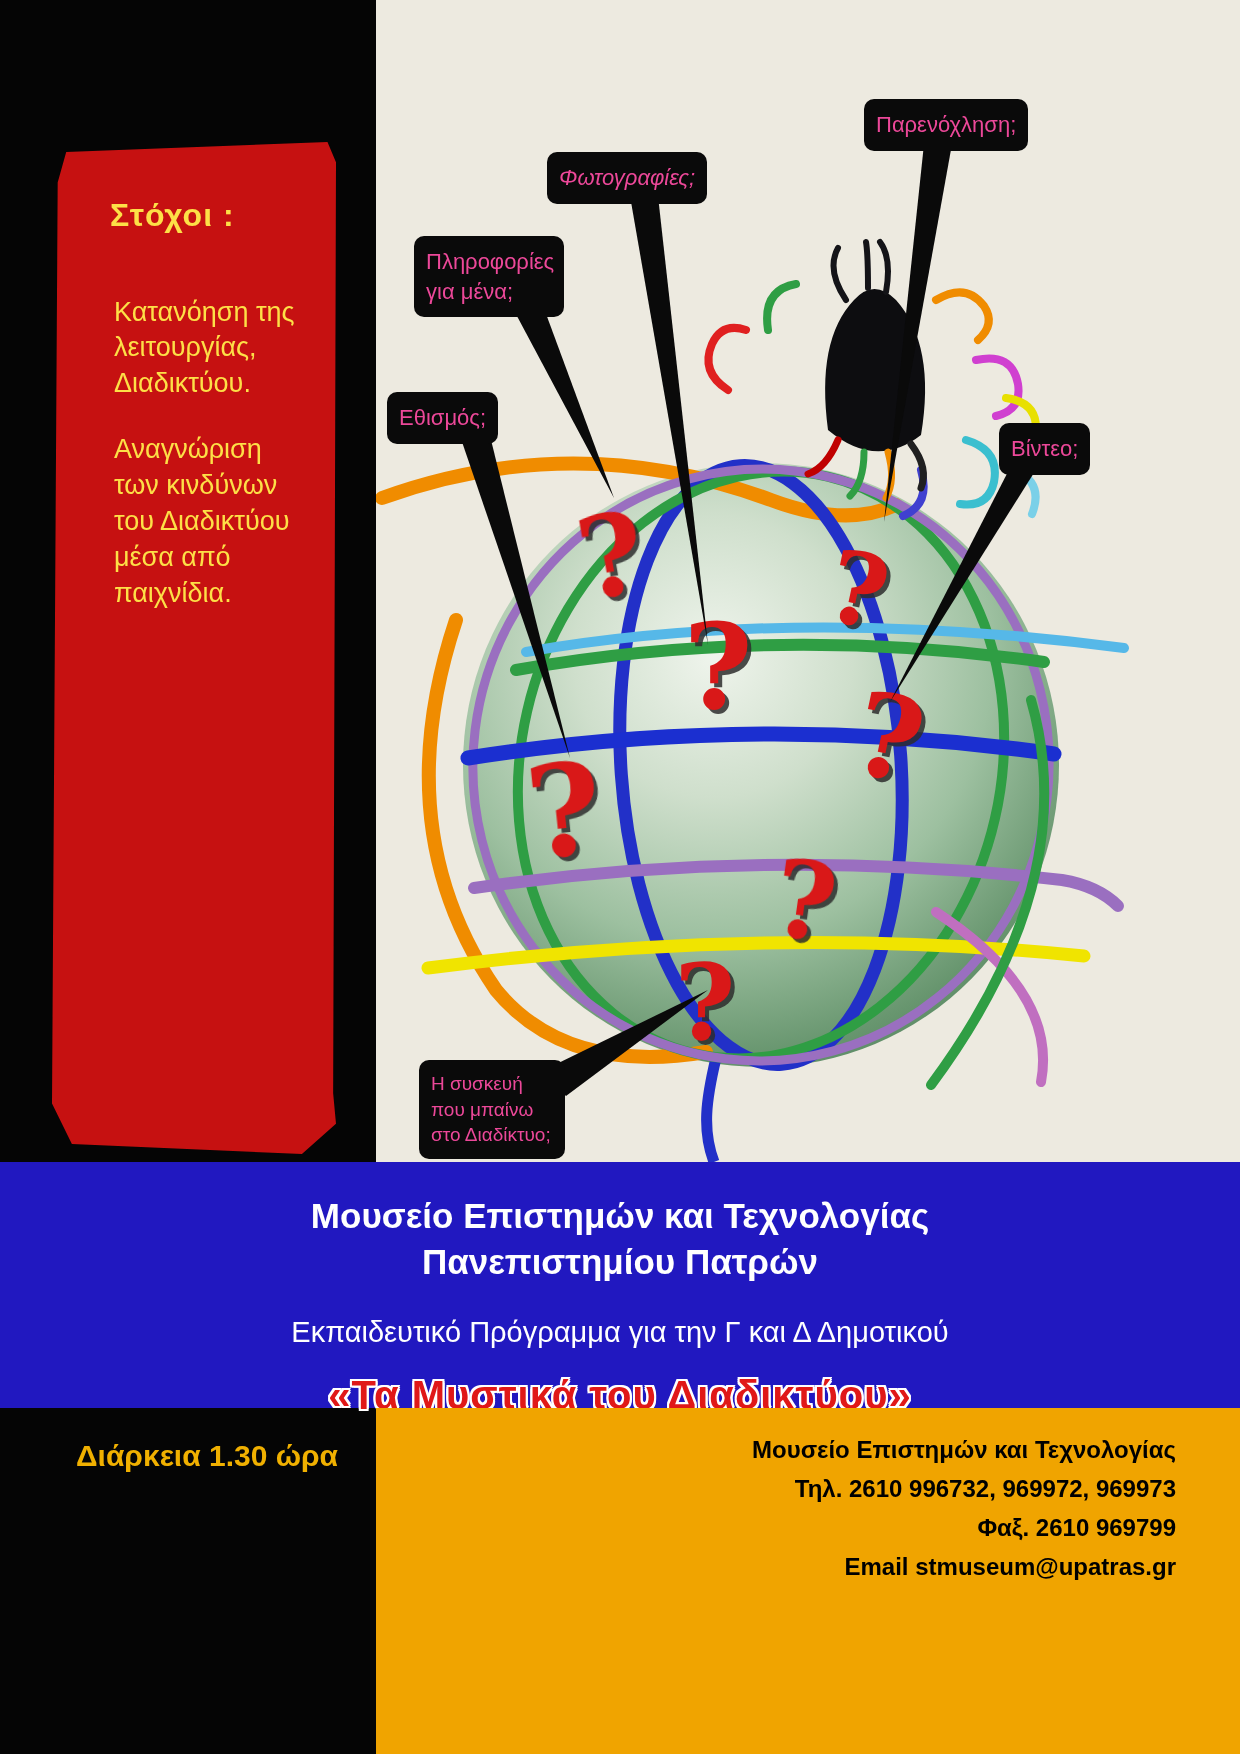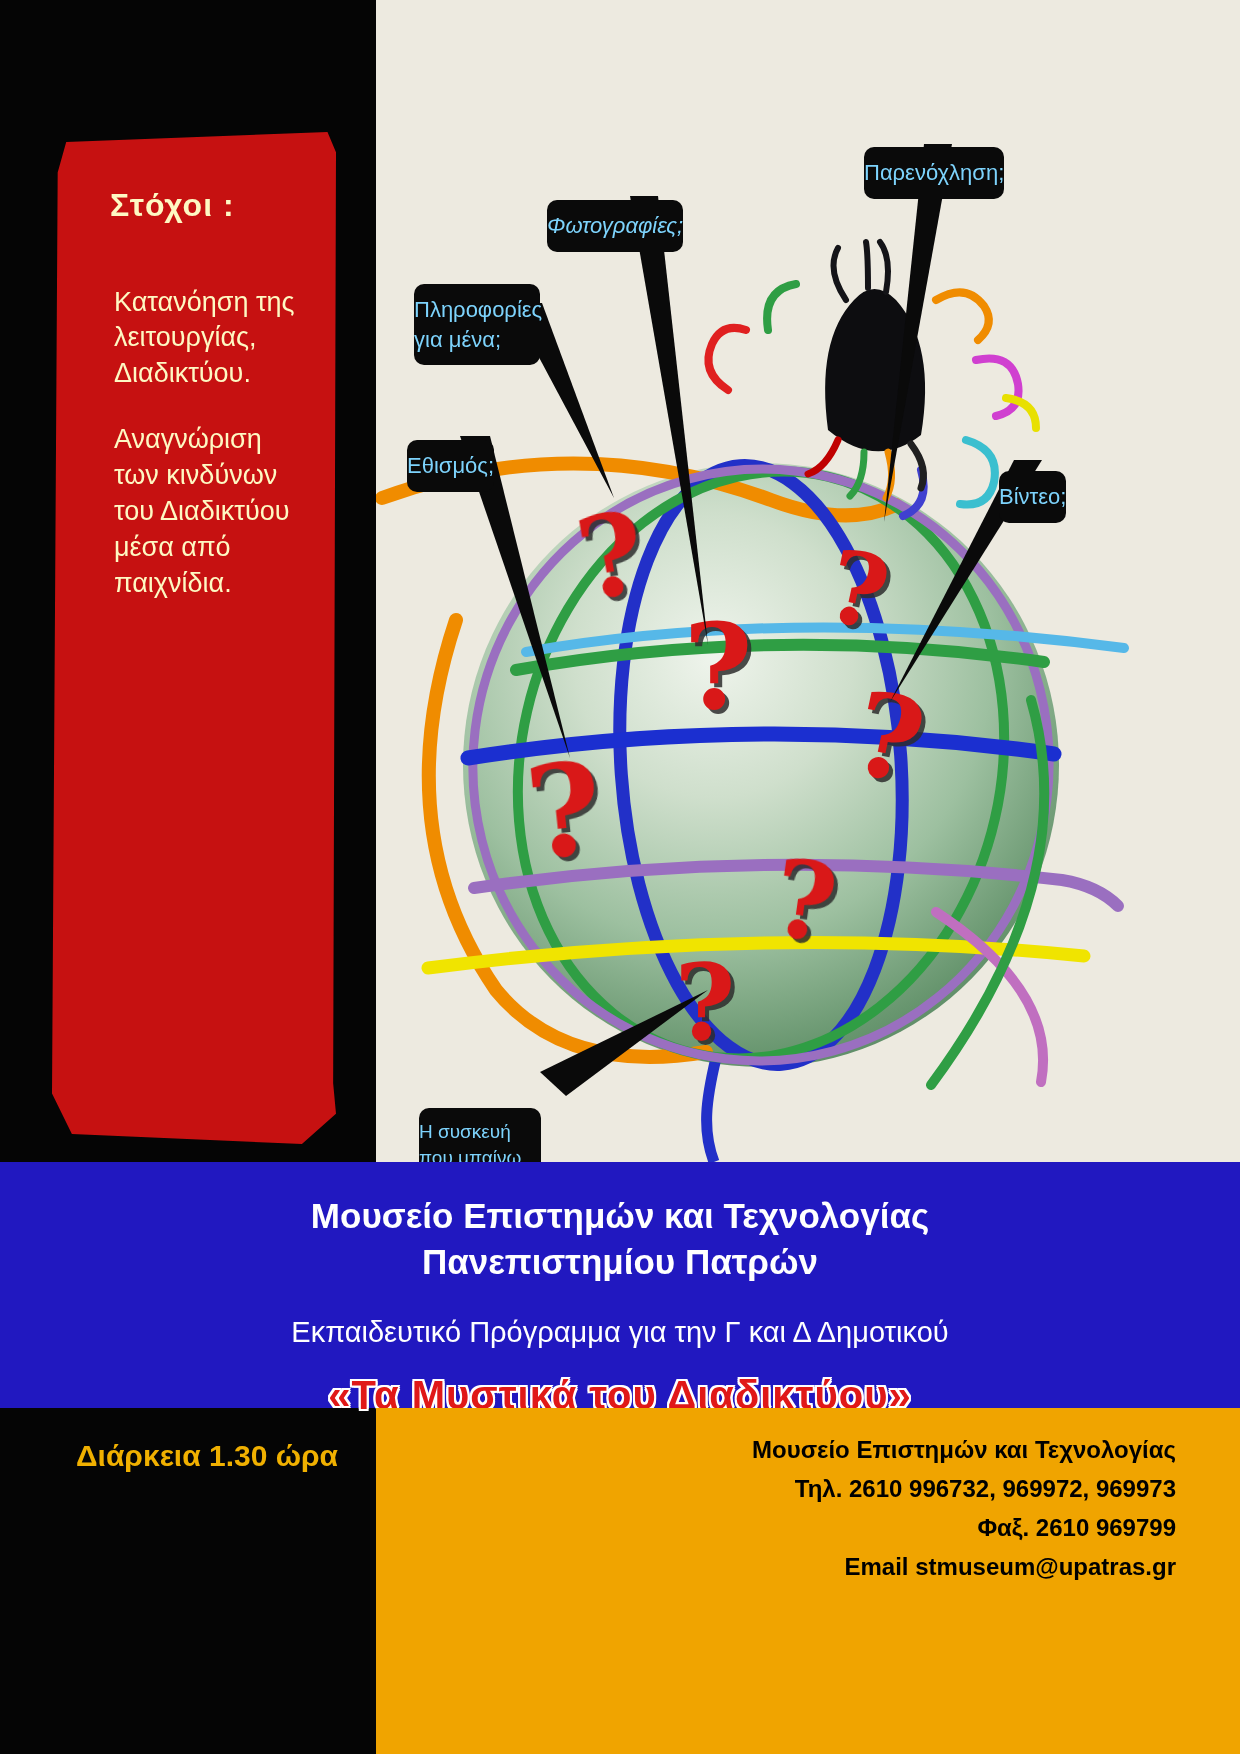--- a/index.html
+++ b/index.html
@@ -8,35 +8,35 @@
     background:#050505;
     font-family:"Liberation Sans", sans-serif;
   }
   
   .black-col{position:absolute;left:0;top:0;width:376px;height:1754px;background:#050505;}
   .cream-area{position:absolute;left:376px;top:0;width:864px;height:1162px;background:#edeae0;}
   .blue-band{position:absolute;left:0;top:1162px;width:1240px;height:246px;background:#2118c0;color:#fff;text-align:center;z-index:6;}
   .orange-block{position:absolute;left:376px;top:1408px;width:864px;height:346px;background:#f0a400;z-index:6;box-sizing:border-box;padding:22px 64px 0 0;text-align:right;}
   
   .ribbon{
-    position:absolute;left:52px;top:132px;width:284px;height:1012px;background:#c61111;z-index:3;
+    position:absolute;left:52px;top:142px;width:284px;height:1012px;background:#c61111;z-index:3;
     clip-path:polygon(5% 1%, 97% 0%, 100% 2%, 99% 94%, 100% 97%, 88% 100%, 7% 99%, 0% 95%, 2% 4%);
-    box-sizing:border-box;padding:52px 30px 0 58px;color:#fef9c3;
+    box-sizing:border-box;padding:52px 30px 0 58px;color:#fde047;
   }
   .ribbon .goals-title{font-size:32px;font-weight:bold;margin:0 0 58px 0;letter-spacing:1px;}
   .ribbon p{font-size:27px;line-height:1.33;margin:0 0 30px 4px;max-width:198px;}
   
   .callout{
-    position:absolute;background:#0a0a0a;color:#7dd3fc;border-radius:10px;
-    padding:11px 0;font-size:22px;line-height:1.35;z-index:5;margin-top:48px;
+    position:absolute;background:#0a0a0a;color:#ec4899;border-radius:10px;
+    padding:11px 12px;font-size:22px;line-height:1.35;z-index:5;
   }
   .callout-info{left:414px;top:236px;width:126px;}
   .callout-photos{left:547px;top:152px;font-style:italic;}
   .callout-harassment{left:864px;top:99px;}
-  .callout-addiction{left:407px;top:392px;}
+  .callout-addiction{left:387px;top:392px;}
   .callout-video{left:999px;top:423px;}
   .callout-device{left:419px;top:1060px;width:122px;font-size:19px;}
   .tails{position:absolute;left:0;top:0;width:1240px;height:1754px;z-index:4;pointer-events:none;}
   .globe-svg{position:absolute;left:376px;top:0;width:864px;height:1162px;z-index:1;}
   
   .museum-line1{font-size:35px;font-weight:bold;margin-top:34px;}
   .museum-line2{font-size:35px;font-weight:bold;margin-top:6px;}
   .program-line{font-size:29px;margin-top:34px;}
   .poster-title{
     font-size:40px;font-weight:bold;margin-top:24px;color:#e01818;letter-spacing:1px;

